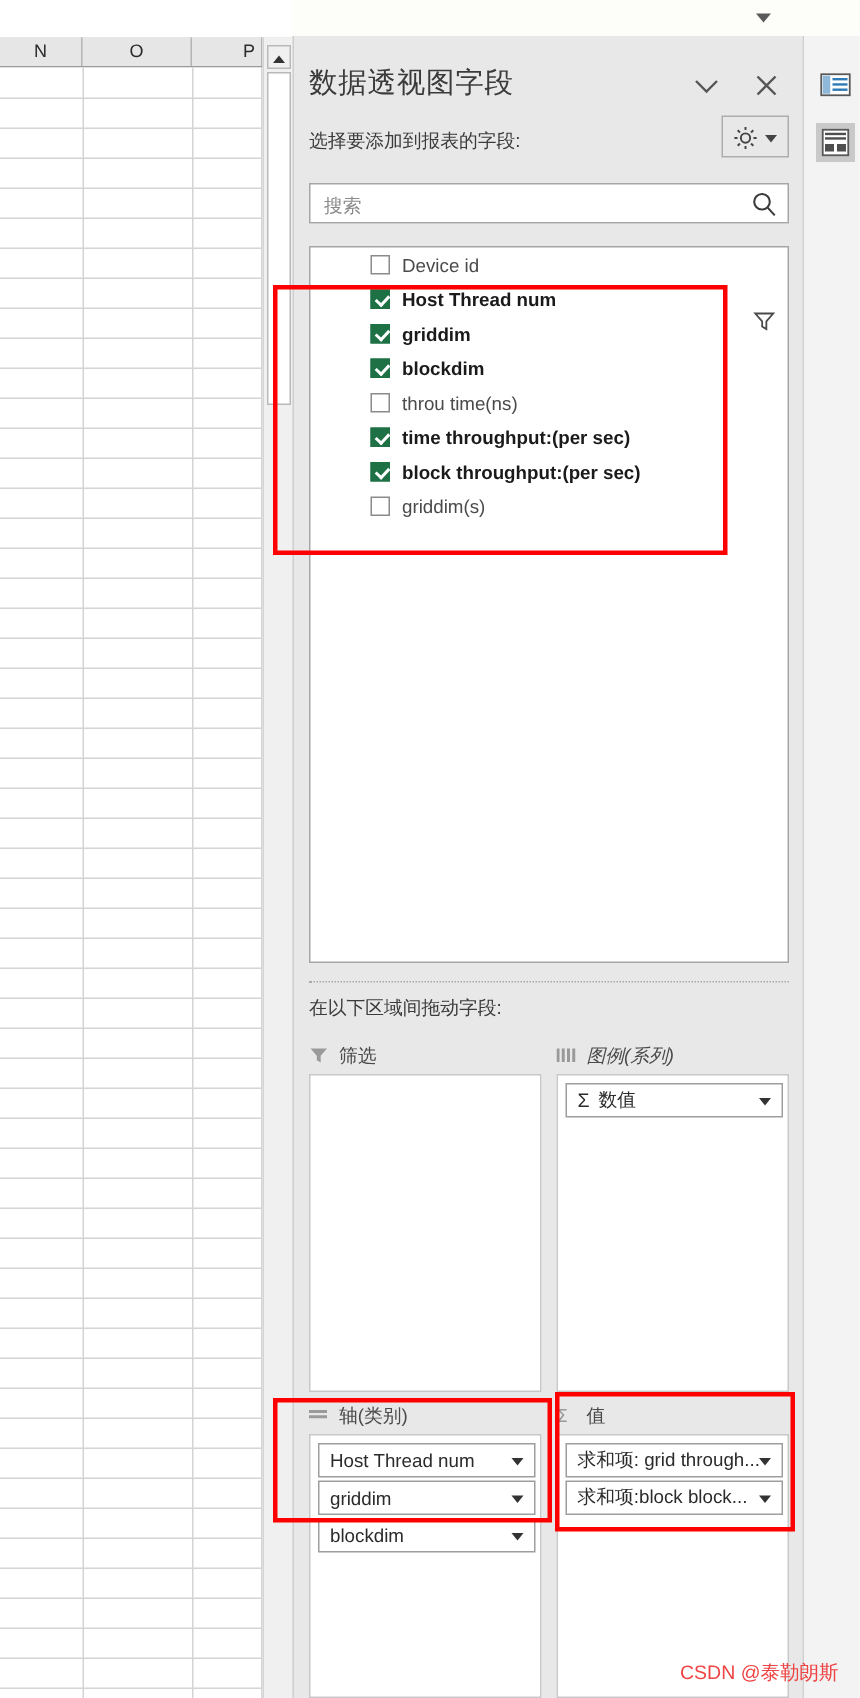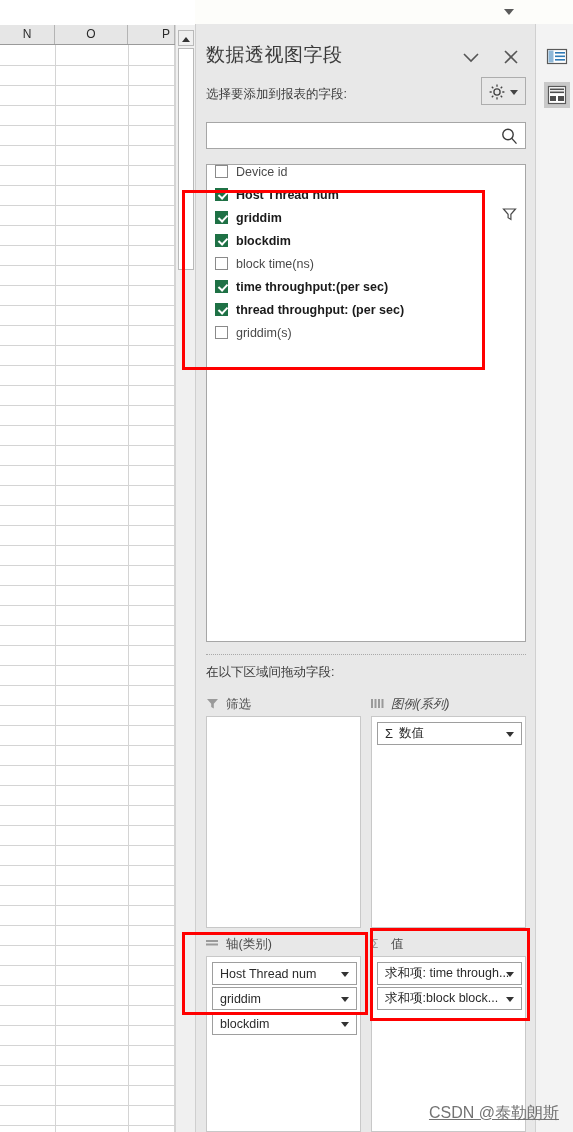--- a/index.html
+++ b/index.html
@@ -125,21 +125,21 @@
   .search-input::placeholder { color: #8a8a8a; }
   .search-icon { position: absolute; right: 6px; top: 4px; }
 
   
   .field-list {
     position: absolute; left: 10px; top: 140px; width: 320px; height: 478px;
     background: #ffffff; border: 1px solid #a6a6a6; box-sizing: border-box;
   }
   .field-row {
     position: relative; height: 23px; padding-left: 8px;
-    display: flex; 
+    display: flex; align-items: center; margin-left: 32px;
   }
   .cbx {
     width: 13px; height: 13px; box-sizing: border-box; flex: 0 0 13px;
     border: 1px solid #8a8a8a; background: #ffffff; position: relative;
   }
   .cbx.checked { background: #1e7145; border-color: #1e7145; }
   .cbx.checked::after {
     content: ""; position: absolute; left: 3.5px; top: 1px;
     width: 4px; height: 7px;
     border: solid #ffffff; border-width: 0 2px 2px 0;
@@ -199,21 +199,21 @@
 
   
   .redbox {
     position: absolute; border: 3px solid #ff0000; box-sizing: border-box;
     pointer-events: none;
   }
 
   
   .watermark {
     position: absolute; right: 14px; bottom: 8px;
-    font-size: 16px; color: #737373; text-decoration: underline;
+    font-size: 13px; color: #ef4444;
   }
 </style>
 </head>
 <body>
 
 <div id="root">
 
   <div class="excel-area">
     <div class="formula-strip"></div>
 
@@ -320,20 +320,21 @@
           <g fill="none" stroke="#444" stroke-width="1.3">
             <circle cx="10" cy="10" r="3.1"></circle>
             <path d="M10 2.6v2.1M10 15.3v2.1M17.4 10h-2.1M4.7 10H2.6M15.2 4.8l-1.5 1.5M6.3 13.7l-1.5 1.5M15.2 15.2l-1.5-1.5M6.3 6.3L4.8 4.8"></path>
           </g>
         </svg>
       </span>
       <span class="caret"></span>
     </div>
 
     <div class="search-box">
+      <input class="search-input" type="text" placeholder="搜索" style="">
       <span class="search-icon">
         <svg width="19" height="19" viewBox="0 0 19 19">
           <circle cx="8" cy="7.5" r="5.2" fill="none" stroke="#3b3b3b" stroke-width="1.4"></circle>
           <line x1="11.8" y1="11.4" x2="16.5" y2="16.6" stroke="#3b3b3b" stroke-width="1.4"></line>
         </svg>
       </span>
     </div>
 
     <div class="field-list">
       <div id="field-rows">
@@ -348,29 +349,29 @@
           <div class="field-row sel">
             <span class="cbx checked"></span>
             <span class="field-label">griddim</span>
           </div>
           <div class="field-row sel">
             <span class="cbx checked"></span>
             <span class="field-label">blockdim</span>
           </div>
           <div class="field-row">
             <span class="cbx"></span>
-            <span class="field-label">block time(ns)</span>
+            <span class="field-label">throu time(ns)</span>
           </div>
           <div class="field-row sel">
             <span class="cbx checked"></span>
             <span class="field-label"> time throughput:(per sec)</span>
           </div>
           <div class="field-row sel">
             <span class="cbx checked"></span>
-            <span class="field-label">thread throughput: (per sec)</span>
+            <span class="field-label">block throughput:(per sec)</span>
           </div>
           <div class="field-row">
             <span class="cbx"></span>
             <span class="field-label">griddim(s)</span>
           </div>
         </div>
       <span class="list-filter-icon">
         <svg width="15" height="15" viewBox="0 0 15 15">
           <path d="M1.5 2h12l-4.6 5.3v5.1l-2.8-1.7V7.3z" fill="none" stroke="#4a4a4a" stroke-width="1.2"></path>
         </svg>
@@ -440,21 +441,21 @@
     <div class="zone-head" style="left:175px; top:912px;">
       <span class="zh-ico">
         <svg width="13" height="13" viewBox="0 0 13 13">
           <text x="0" y="11" font-size="12" fill="#9a9a9a" font-family="DejaVu Sans, sans-serif">Σ</text>
         </svg>
       </span>
       <span>值</span>
     </div>
     <div class="zone-box" style="left:175px; top:932px; width:155px; height:176px;">
       <div class="chip" style="left:5px; top:5px; width:145px;">
-        <span>求和项: time through...</span>
+        <span>求和项: grid through...</span>
         <span class="chip-caret"></span>
       </div>
       <div class="chip" style="left:5px; top:30px; width:145px;">
         <span>求和项:block block...</span>
         <span class="chip-caret"></span>
       </div>
     </div>
 
   </div>
 

